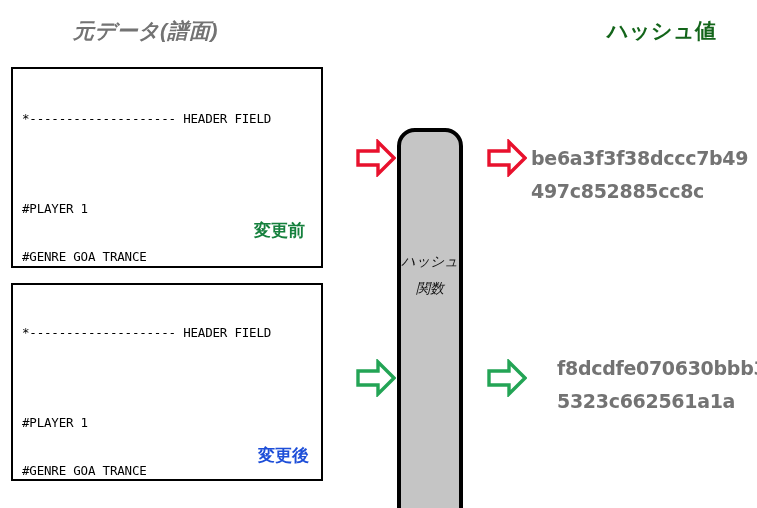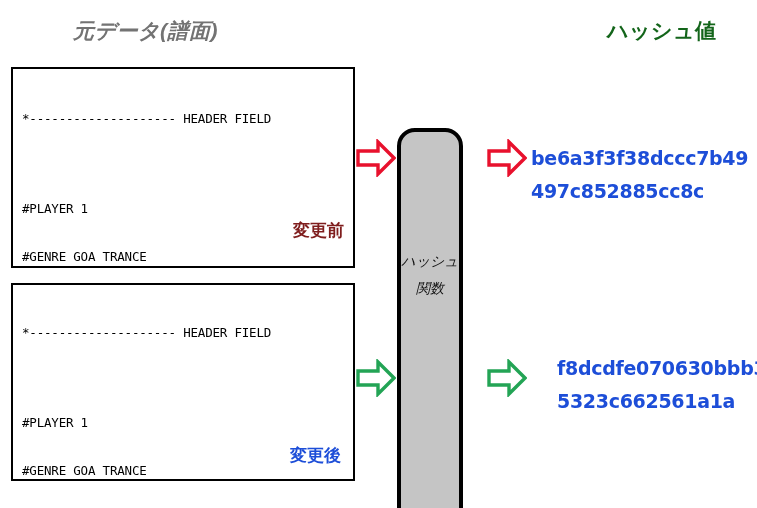--- a/index.html
+++ b/index.html
@@ -33,21 +33,21 @@
     left: 559px;
     top: 17px;
     color: #13651a;
     margin-left: 48px;
   }
 
   
   .data-box {
     position: absolute;
     left: 11px;
-    width: 344px;
+    width: 312px;
     border: 2px solid #000000;
     background: #ffffff;
     box-sizing: border-box;
   }
   #data-box-before { top: 67px;  height: 201px; }
   #data-box-after  { top: 283px; height: 198px; }
 
   .code-block {
     position: absolute;
     left: 9px;
@@ -65,23 +65,23 @@
   .code-line.spacer { height: 10px; }
 
   
   .change-label {
     position: absolute;
     font-weight: bold;
     font-size: 17px;
     white-space: nowrap;
   }
   #label-before {
-    right: 9px;
+    right: 16px;
     bottom: 24px;
-    color: #7f1d1d;
+    color: #15803d;
     margin-top: 28px;
   }
   #label-after {
     right: 12px;
     bottom: 12px;
     color: #1d4ed8;
   }
 
   
   #hash-function-box {
@@ -119,21 +119,21 @@
   #arrow-out-before { left: 487px; top: 139px; }
   #arrow-in-after   { left: 356px; top: 359px; }
   #arrow-out-after  { left: 487px; top: 359px; }
 
   
   .hash-value {
     position: absolute;
     font-family: "DejaVu Sans", sans-serif;
     font-weight: bold;
     font-size: 19px;
-    color: #1d4ed8;
+    color: #737373;
     line-height: 33px;
     white-space: pre-line;
     letter-spacing: -0.3px;
   }
   #hash-value-before { left: 531px; top: 142px; }
   #hash-value-after  { left: 557px; top: 352px; }
 </style>
 </head>
 <body>
 

